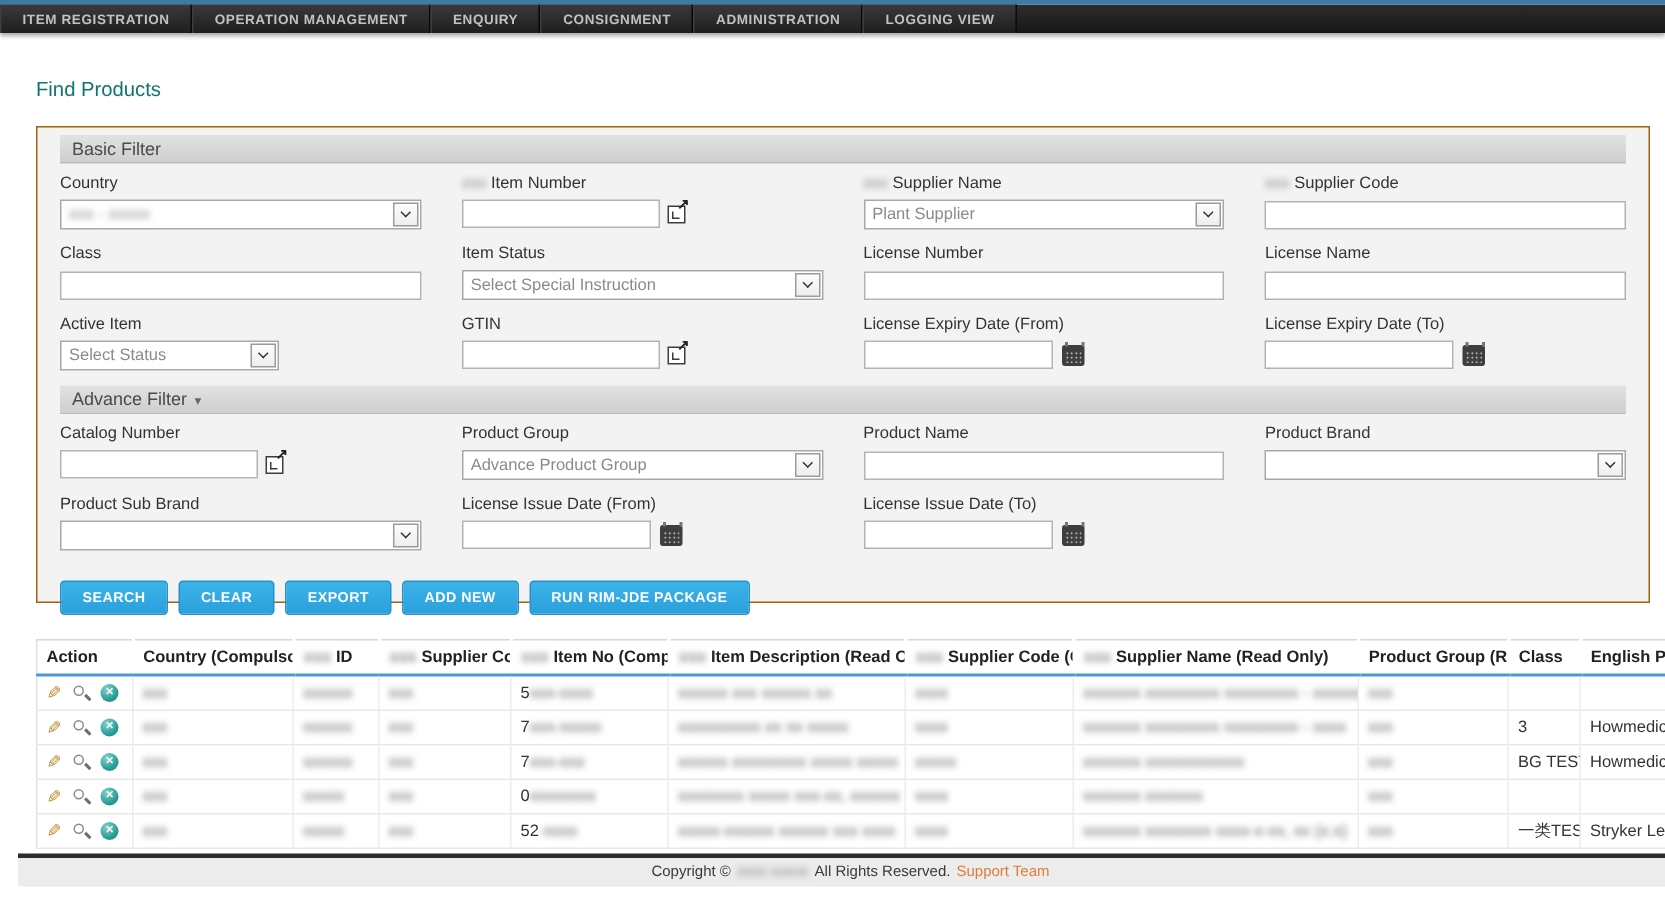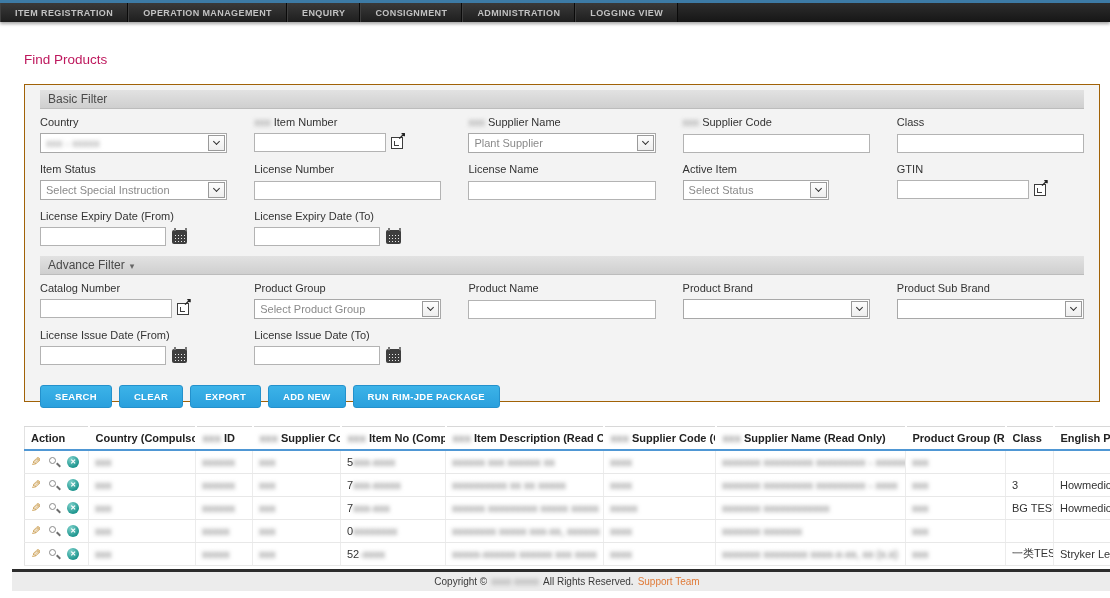--- a/index.html
+++ b/index.html
@@ -8,30 +8,30 @@
 
   
   .topnav{position:absolute;left:0;top:0;width:1110px;height:22px;
     background:linear-gradient(#2d2d2d,#161616);border-top:3px solid #3d7ba6;
     display:flex;align-items:stretch;box-shadow:0 2px 3px rgba(0,0,0,.35);}
   .nav-item{display:flex;align-items:center;padding:0 14px;font-size:9px;font-weight:bold;
     color:#c2c2c2;letter-spacing:.4px;background:linear-gradient(#3a3a3a,#1e1e1e);
     border-right:1px solid #0a0a0a;border-left:1px solid #3f3f3f;cursor:pointer;white-space:nowrap;}
 
   
-  .page-title{position:absolute;left:24px;top:52px;font-size:13.5px;color:#be185d;}
+  .page-title{position:absolute;left:24px;top:52px;font-size:13.5px;color:#0f766e;}
 
   
   .panel{position:absolute;left:24px;top:84px;width:1076px;height:318px;
     background:#f3f3f3;border:1px solid #a16207;}
   .section-bar{margin:5px 15px 0 15px;height:19px;line-height:19px;
     background:linear-gradient(#e2e2e2,#cfcfcf);border-bottom:1px solid #bcbcbc;
     font-size:12px;color:#4a4a4a;padding-left:8px;}
   .section-bar .chev::after{content:"▾";font-size:9px;color:#666;margin-left:5px;}
-  .fgrid{display:grid;grid-template-columns:repeat(5,1fr);column-gap:27px;
+  .fgrid{display:grid;grid-template-columns:repeat(4,1fr);column-gap:27px;
     padding:7px 15px 0 15px;}
   .field{padding-bottom:10px;}
   .lbl{font-size:11px;color:#333;margin-bottom:5px;white-space:nowrap;}
   .ctl-row{display:flex;align-items:center;}
   .txt{height:19px;border:1px solid #b3b3b3;background:#fff;font-size:11px;color:#444;
     padding:0 4px;width:100%;outline:none;}
   .w-short{width:132px;}
   .w-date{width:126px;}
   .sel{position:relative;height:20px;border:1px solid #a8a8a8;background:#fff;width:100%;
     font-size:11px;color:#8a8a8a;padding:3px 24px 0 5px;cursor:pointer;white-space:nowrap;overflow:hidden;}
@@ -214,21 +214,21 @@
     <div class="field">
       <div class="lbl">Catalog Number</div>
       <div class="ctl-row">
         <input class="txt w-short" value="" style="">
         <span class="icon-expand"></span>
       </div>
     </div>
     <div class="field">
       <div class="lbl">Product Group</div>
       <div class="sel">
-        <span>Select Product Group</span>
+        <span>Advance Product Group</span>
         <span class="sel-btn">
             <i></i>
           </span>
       </div>
     </div>
     <div class="field">
       <div class="lbl">Product Name</div>
       <input class="txt" value="" style="">
     </div>
     <div class="field">

